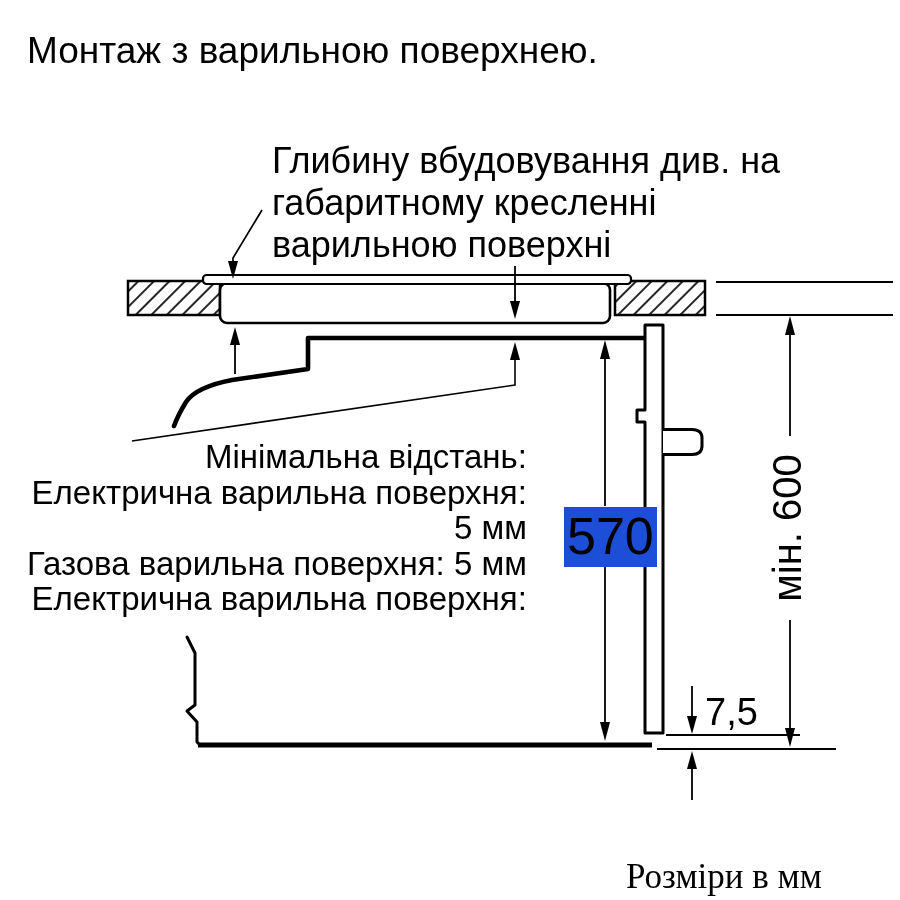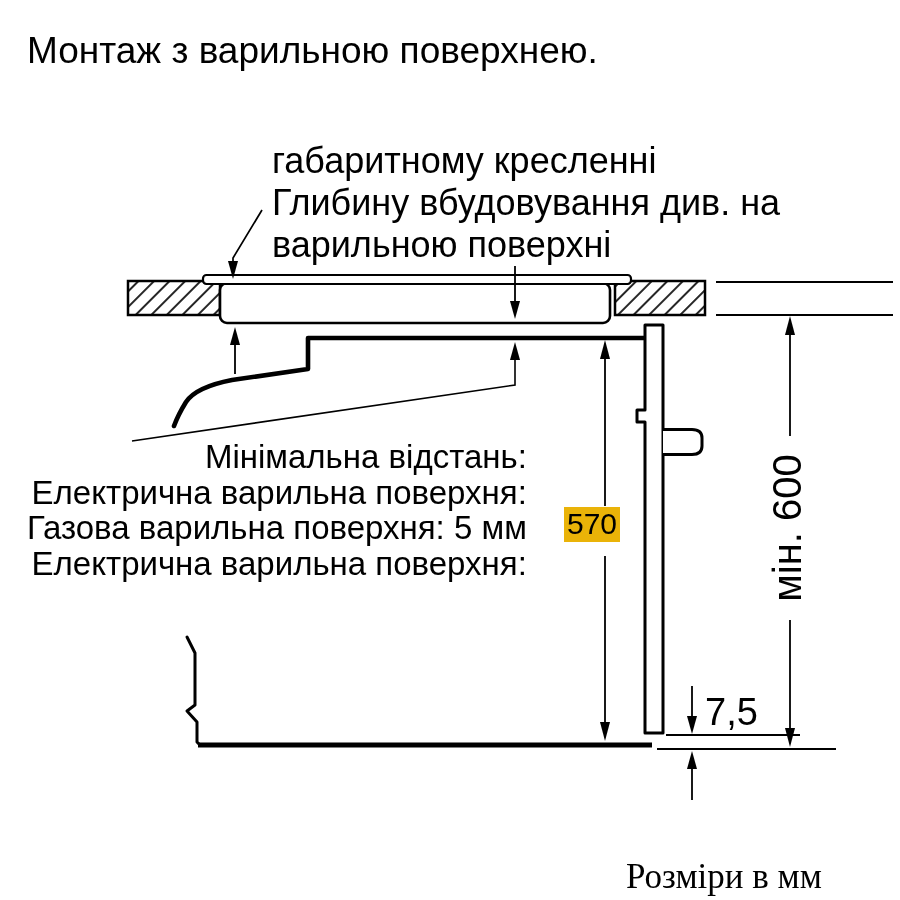--- a/index.html
+++ b/index.html
@@ -8,21 +8,21 @@
     font-family:"Liberation Sans",sans-serif;overflow:hidden;margin-top:8px;
   }
   .stage svg{position:absolute;left:0;top:0;}
   .label{
     position:absolute;color:#000;white-space:nowrap;line-height:1.15;
     font-family:"Liberation Sans",sans-serif;
   }
   .title{left:27px;top:22px;font-size:37px;}
   .callout{left:272px;top:132px;font-size:36px;line-height:42px;}
   .mindist{left:27px;top:431px;font-size:33px;line-height:35.5px;text-align:right;}
-  .dim570{left:564px;top:499px;font-size:30px;background:#eab308;padding:0 3px;}
+  .dim570{left:564px;top:499px;font-size:52px;background:#1d4ed8;padding:0 3px;}
   .dim600{
     left:787px;top:520px;font-size:40px;
     transform:translate(-50%,-50%) rotate(-90deg);background:#fff;padding:0 6px;
   }
   .dim75{left:705px;top:683px;font-size:38px;}
   .units{left:626px;top:849px;font-size:35px;font-family:Liberation Serif, serif;}
 </style>
 </head>
 <body>
 
@@ -116,28 +116,29 @@
       <line x1="692" y1="678" x2="692" y2="709" stroke="#000" stroke-width="1.8"></line>
       <polygon points="692,726 687,708 697,708" fill="#000"></polygon>
       <line x1="692" y1="760" x2="692" y2="792" stroke="#000" stroke-width="1.8"></line>
       <polygon points="692,743 687,761 697,761" fill="#000"></polygon>
     </g>
   </svg>
 
   <div class="label title">Монтаж з варильною поверхнею.</div>
 
   <div class="label callout">
+    <div>Глибину вбудовування див. на</div>
     <div>габаритному кресленні</div>
-    <div>Глибину вбудовування див. на</div>
     <div>варильною поверхні</div>
   </div>
 
   <div class="label mindist">
     <div>Мінімальна відстань:</div>
     <div>Електрична варильна поверхня:</div>
+    <div>5 мм</div>
     <div>Газова варильна поверхня: 5 мм</div>
     <div>Електрична варильна поверхня:</div>
   </div>
 
   <div class="label dim570">570</div>
   <div class="label dim600">мін. 600</div>
   <div class="label dim75">7,5</div>
   <div class="label units">Розміри в мм</div>
 
 </div>

